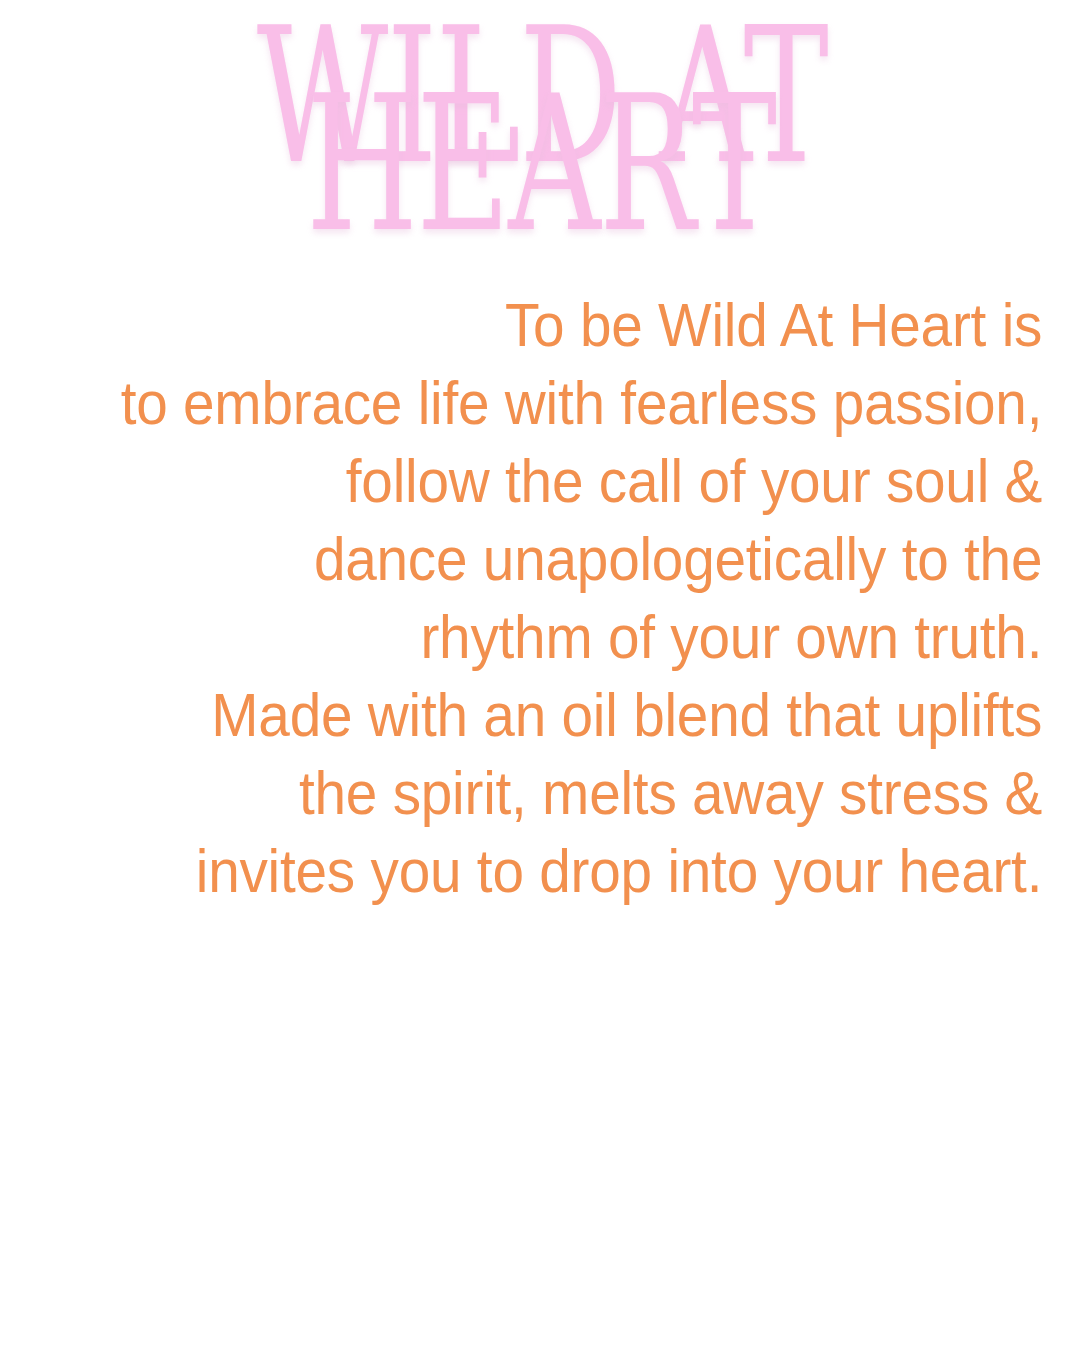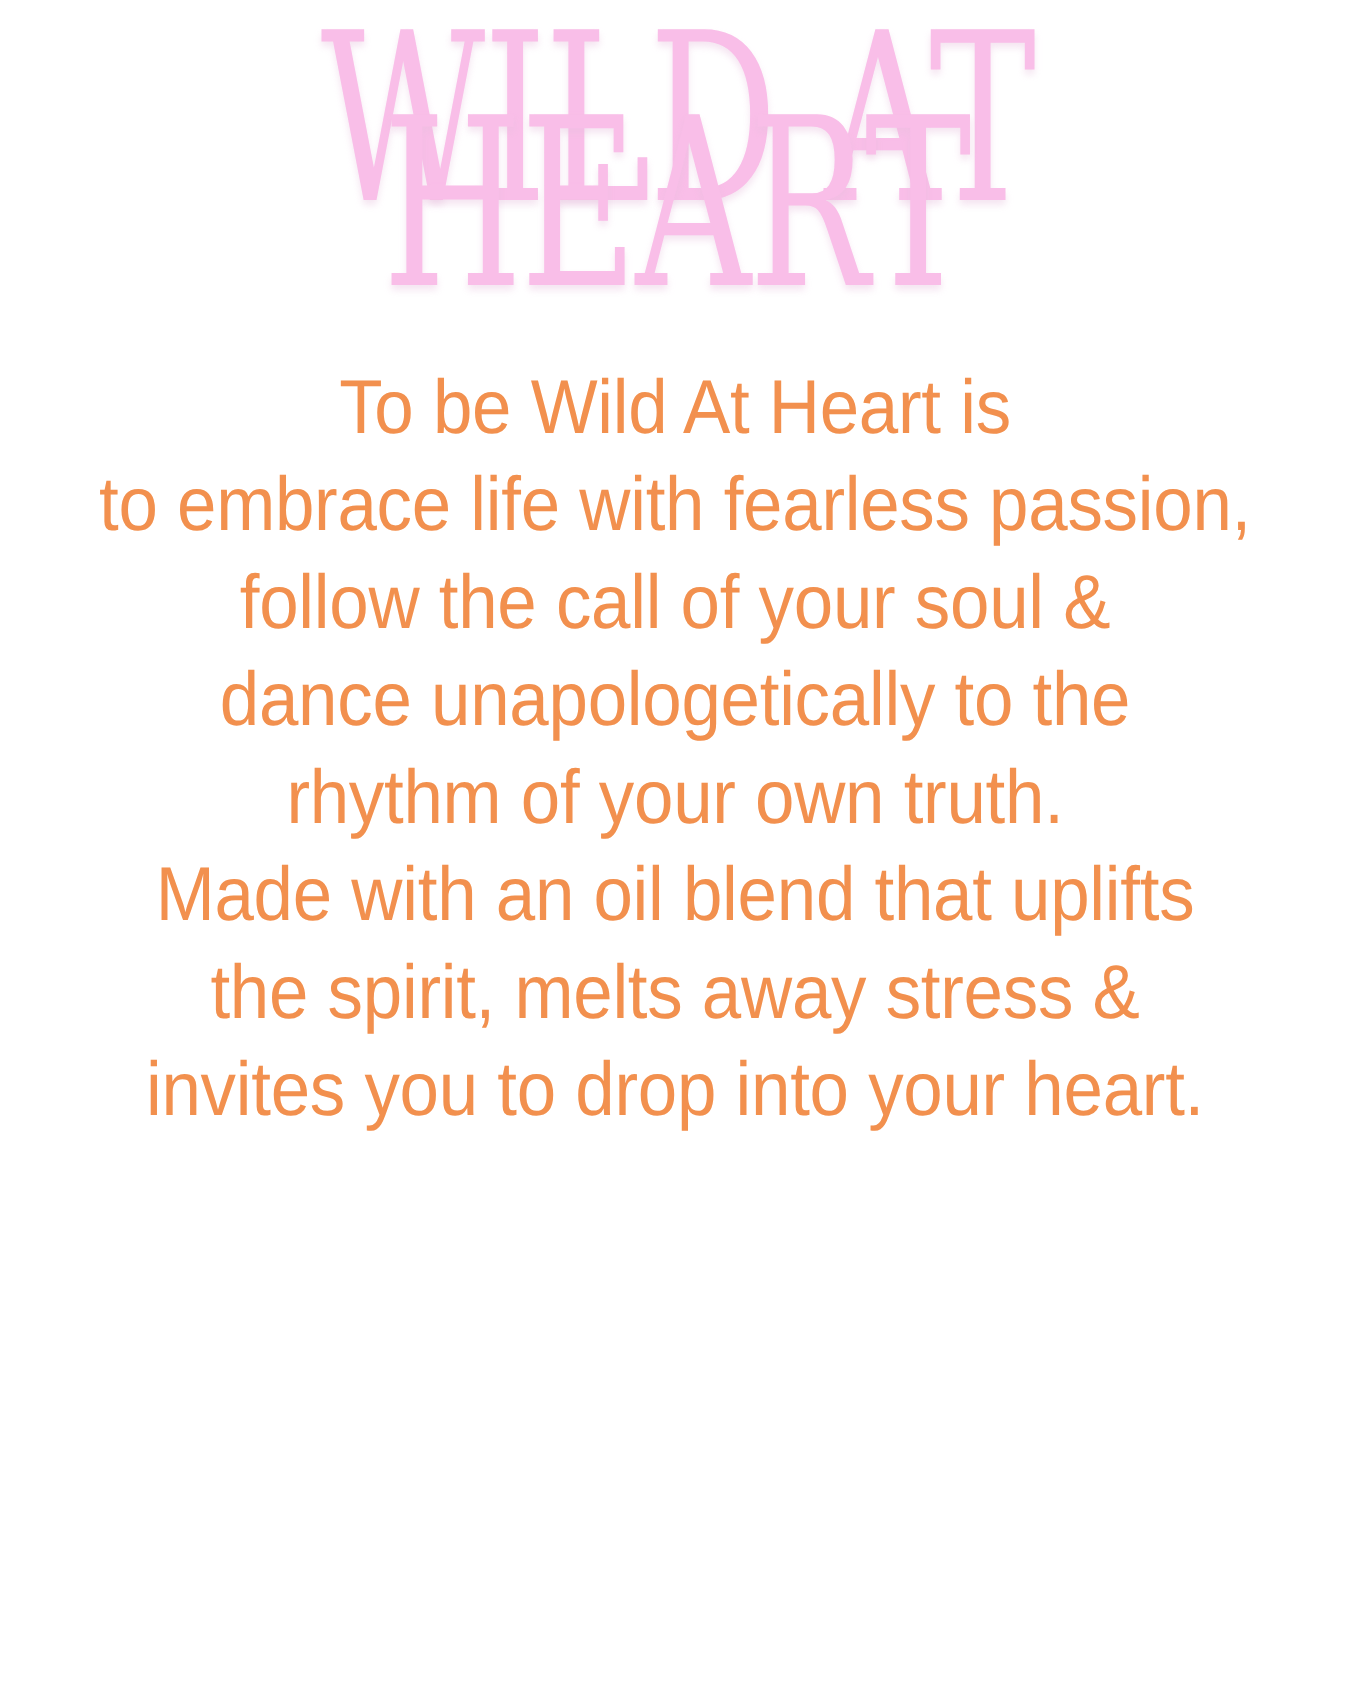--- a/index.html
+++ b/index.html
@@ -58,21 +58,21 @@
     margin-top: -38px;
     margin-left: 2px;
   }
 
   
   .body-block {
     position: absolute;
     top: 286px;
     left: 0;
     width: 1080px;
-    text-align: center;
+    text-align: right;
     color: #f2904e;
   }
 
   .para {
     margin: 0;
     padding: 0;
     color: #f2904e;
   }
 
   .line {

